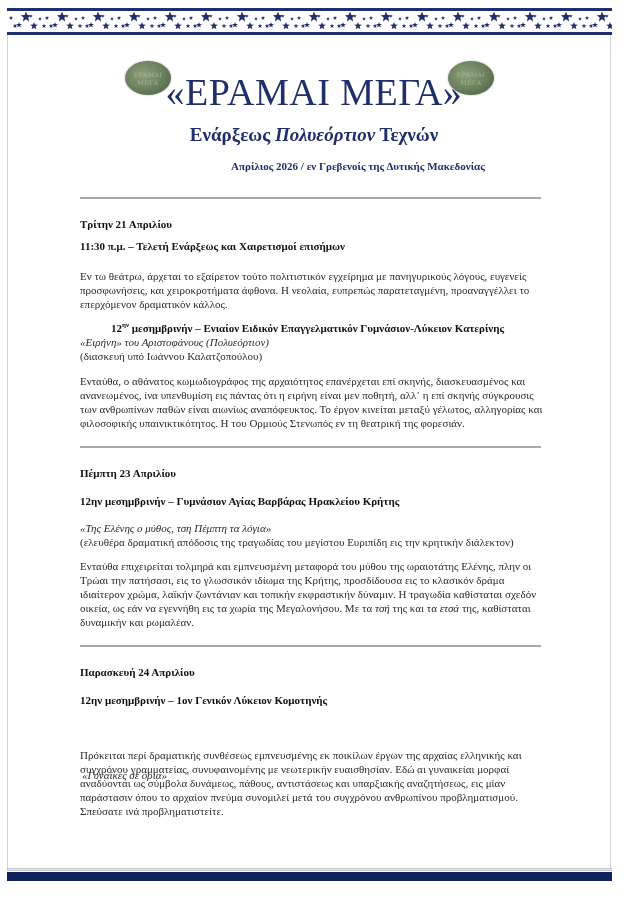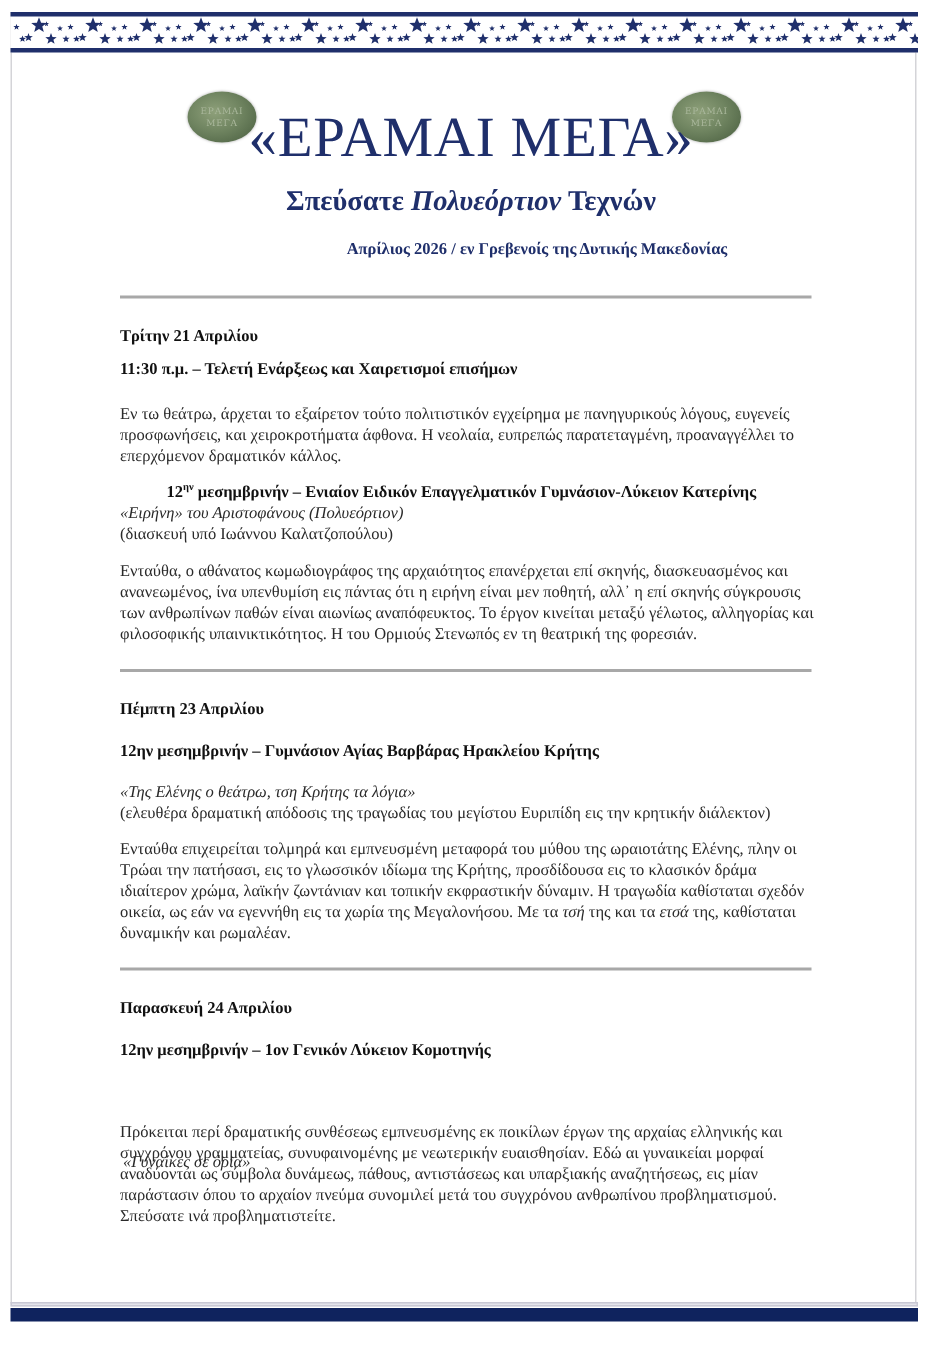--- a/index.html
+++ b/index.html
@@ -180,39 +180,39 @@
 <div class="coin coin-left">
   <span class="l1">ΕΡΑΜΑΙ</span>
   <span class="l2">ΜΕΓΑ</span>
 </div>
 <div class="coin coin-right">
   <span class="l1">ΕΡΑΜΑΙ</span>
   <span class="l2">ΜΕΓΑ</span>
 </div>
 
 <div class="title">«ΕΡΑΜΑΙ ΜΕΓΑ»</div>
-<div class="subtitle"><span>Σπεύσατε </span><i>Πολυεόρτιον</i><span> Τεχνών</span></div>
+<div class="subtitle"><span>Ενάρξεως </span><i>Πολυεόρτιον</i><span> Τεχνών</span></div>
 <div class="dateline">Απρίλιος 2026 / εν Γρεβενοίς της Δυτικής Μακεδονίας</div>
 
 <div class="rule" style="top:197px;"></div>
 
 <div class="t b" style="top:217px;">Τρίτην 21 Απριλίου</div>
 <div class="t b" style="top:239px;">11:30 π.μ. – Τελετή Ενάρξεως και Χαιρετισμοί επισήμων</div>
 <div class="t p" style="top:269px;">Εν τω θεάτρω, άρχεται το εξαίρετον τούτο πολιτιστικόν εγχείρημα με πανηγυρικούς λόγους, ευγενείς προσφωνήσεις, και χειροκροτήματα άφθονα. Η νεολαία, ευπρεπώς παρατεταγμένη, προαναγγέλλει το επερχόμενον δραματικόν κάλλος.</div>
 
 <div class="t b" style="top:321px;margin-left:31px;"><span>12</span><sup>ην</sup><span> μεσημβρινήν – Ενιαίον Ειδικόν Επαγγελματικόν Γυμνάσιον-Λύκειον Κατερίνης</span></div>
 <div class="t p it" style="top:335px;">«Ειρήνη» του Αριστοφάνους (Πολυεόρτιον)</div>
 <div class="t p" style="top:349px;">(διασκευή υπό Ιωάννου Καλατζοπούλου)</div>
 <div class="t p" style="top:374px;">Ενταύθα, ο αθάνατος κωμωδιογράφος της αρχαιότητος επανέρχεται επί σκηνής, διασκευασμένος και ανανεωμένος, ίνα υπενθυμίση εις πάντας ότι η ειρήνη είναι μεν ποθητή, αλλ᾽ η επί σκηνής σύγκρουσις των ανθρωπίνων παθών είναι αιωνίως αναπόφευκτος. Το έργον κινείται μεταξύ γέλωτος, αλληγορίας και φιλοσοφικής υπαινικτικότητος. Η του Ορμιούς Στενωπός εν τη θεατρική της φορεσιάν.</div>
 
 <div class="rule" style="top:446px;"></div>
 
 <div class="t b" style="top:466px;">Πέμπτη 23 Απριλίου</div>
 <div class="t b" style="top:494px;">12ην μεσημβρινήν – Γυμνάσιον Αγίας Βαρβάρας Ηρακλείου Κρήτης</div>
-<div class="t p it" style="top:521px;">«Της Ελένης ο θεάτρω, τση Κρήτης τα λόγια»</div>
+<div class="t p it" style="top:521px;">«Της Ελένης ο μύθος, τση Πέμπτη τα λόγια»</div>
 <div class="t p" style="top:535px;">(ελευθέρα δραματική απόδοσις της τραγωδίας του μεγίστου Ευριπίδη εις την κρητικήν διάλεκτον)</div>
 <div class="t p" style="top:559px;"><span>Ενταύθα επιχειρείται τολμηρά και εμπνευσμένη μεταφορά του μύθου της ωραιοτάτης Ελένης, πλην οι Τρώαι την πατήσασι, εις το γλωσσικόν ιδίωμα της Κρήτης, προσδίδουσα εις το κλασικόν δράμα ιδιαίτερον χρώμα, λαϊκήν ζωντάνιαν και τοπικήν εκφραστικήν δύναμιν. Η τραγωδία καθίσταται σχεδόν οικεία, ως εάν να εγεννήθη εις τα χωρία της Μεγαλονήσου. Με τα </span><i>τσή</i><span> της και τα </span><i>ετσά</i><span> της, καθίσταται δυναμικήν και ρωμαλέαν.</span></div>
 
 <div class="rule" style="top:645px;"></div>
 
 <div class="t b" style="top:665px;">Παρασκευή 24 Απριλίου</div>
 <div class="t b" style="top:693px;">12ην μεσημβρινήν – 1ον Γενικόν Λύκειον Κομοτηνής</div>
 <div class="t p it" style="top:732px; left:82px;margin-top:36px;">«Γυναίκες σε όρια»</div>
 <div class="t p" style="top:748px;">Πρόκειται περί δραματικής συνθέσεως εμπνευσμένης εκ ποικίλων έργων της αρχαίας ελληνικής και συγχρόνου γραμματείας, συνυφαινομένης με νεωτερικήν ευαισθησίαν. Εδώ αι γυναικείαι μορφαί αναδύονται ως σύμβολα δυνάμεως, πάθους, αντιστάσεως και υπαρξιακής αναζητήσεως, εις μίαν παράστασιν όπου το αρχαίον πνεύμα συνομιλεί μετά του συγχρόνου ανθρωπίνου προβληματισμού. Σπεύσατε ινά προβληματιστείτε.</div>
 

